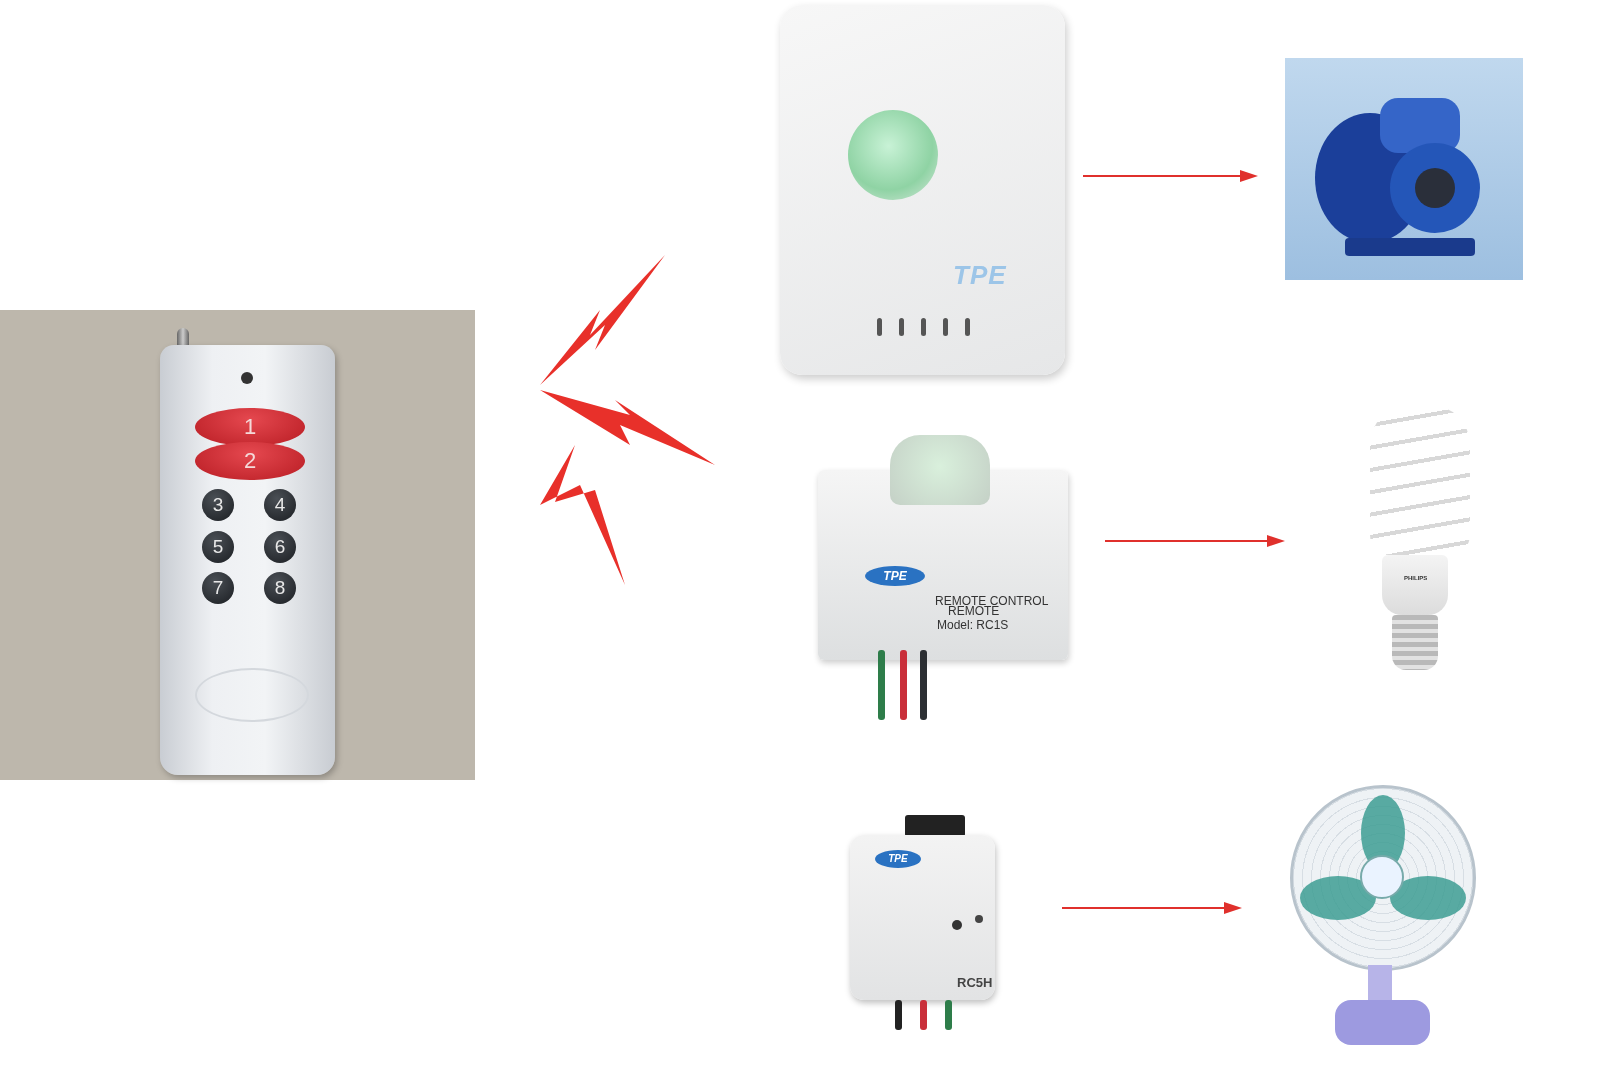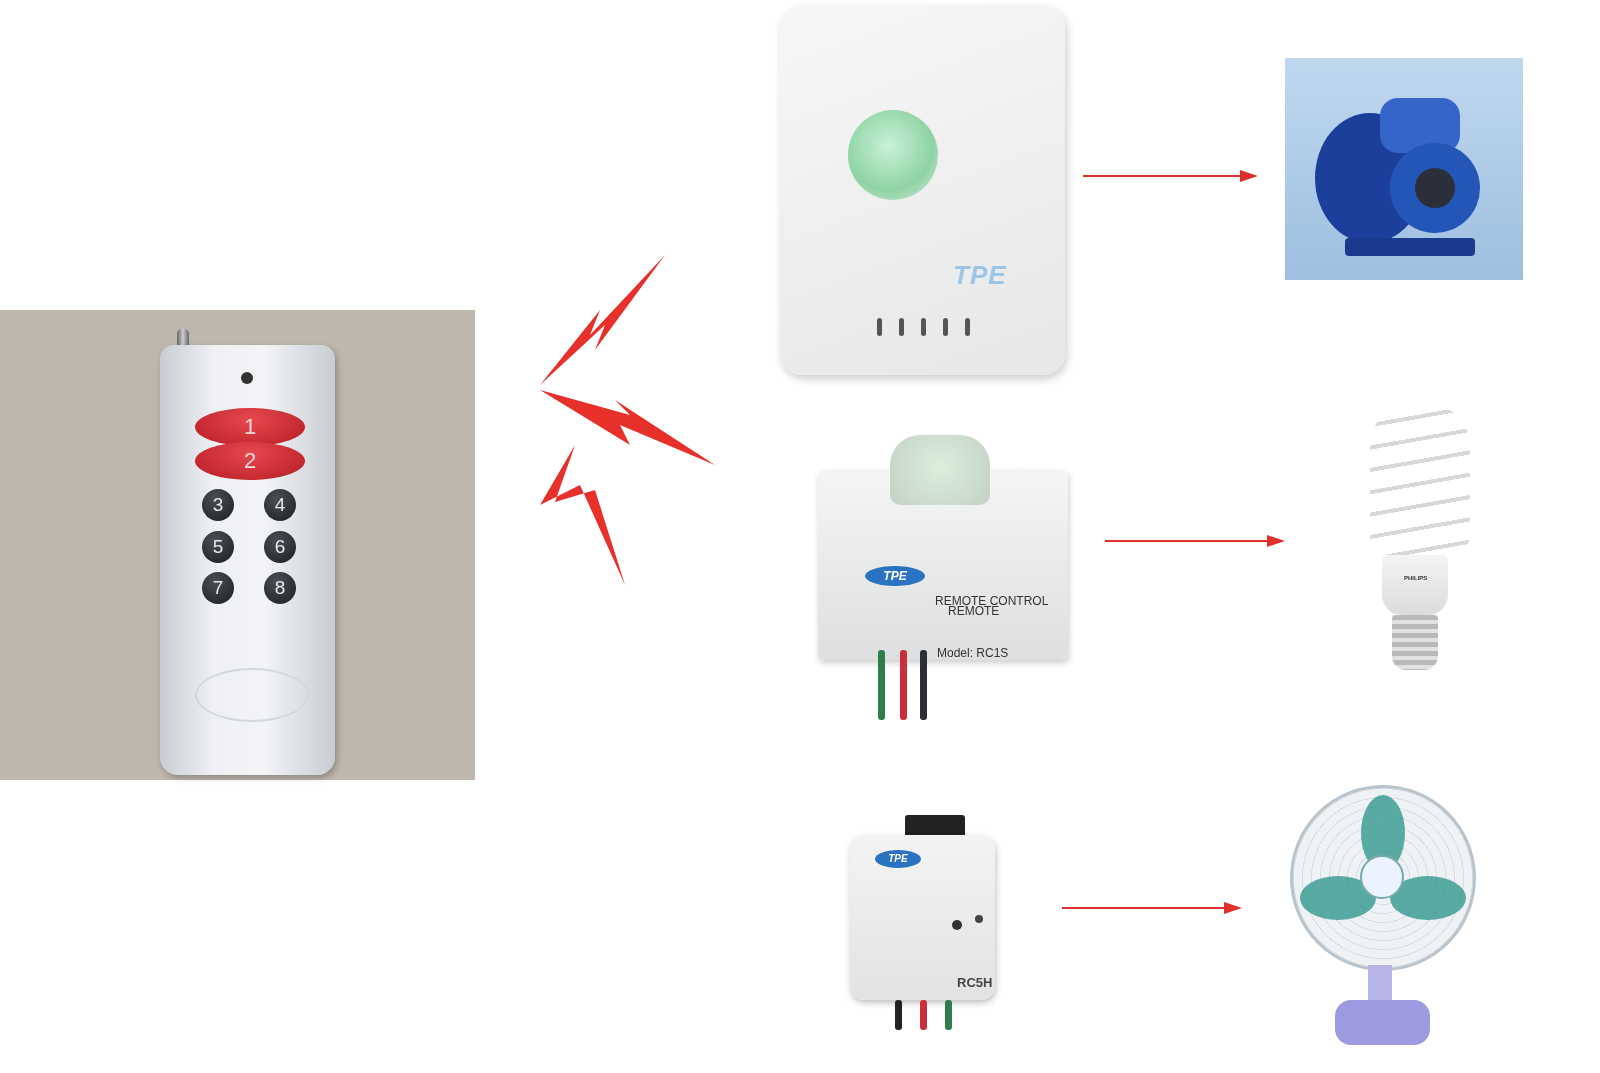--- a/index.html
+++ b/index.html
@@ -68,21 +68,21 @@
 <div class="abs vent" style="left:899px;top:318px;"></div>
 <div class="abs vent" style="left:921px;top:318px;"></div>
 <div class="abs vent" style="left:943px;top:318px;"></div>
 <div class="abs vent" style="left:965px;top:318px;"></div>
 
 <div class="abs dev2"></div>
 <div class="abs dev2-top"></div>
 <div class="abs logo-oval" style="left:865px;top:566px;width:60px;height:20px;font-size:12px;line-height:20px;">TPE</div>
 <div class="abs small-label" style="left:935px;top:596px;">REMOTE CONTROL</div>
 <div class="abs small-label" style="left:948px;top:606px;">REMOTE</div>
-<div class="abs small-label" style="left:937px;top:648px;">Model: RC1S</div>
+<div class="abs small-label" style="left:937px;top:620px;">Model: RC1S</div>
 <div class="abs wire" style="left:878px;top:650px;height:70px;background:#2e7d4a;"></div>
 <div class="abs wire" style="left:900px;top:650px;height:70px;background:#c92f3a;"></div>
 <div class="abs wire" style="left:920px;top:650px;height:70px;background:#2c2f33;"></div>
 
 <div class="abs dev3-cap"></div>
 <div class="abs dev3"></div>
 <div class="abs logo-oval" style="left:875px;top:850px;width:46px;height:18px;font-size:10px;line-height:18px;">TPE</div>
 <div class="abs" style="left:952px;top:920px;width:10px;height:10px;border-radius:50%;background:#333;"></div>
 <div class="abs" style="left:975px;top:915px;width:8px;height:8px;border-radius:50%;background:#444;"></div>
 <div class="abs" style="left:957px;top:975px;font-size:13px;color:#444;font-weight:bold;">RC5H</div>

